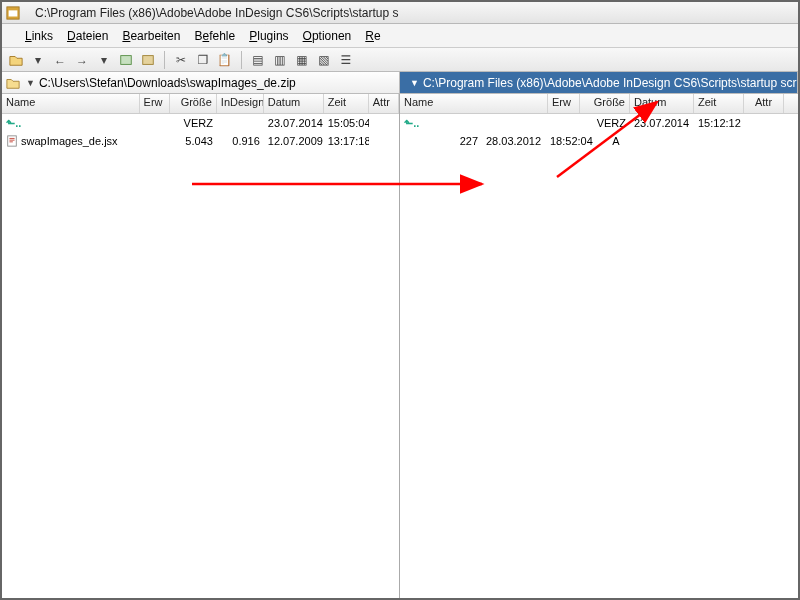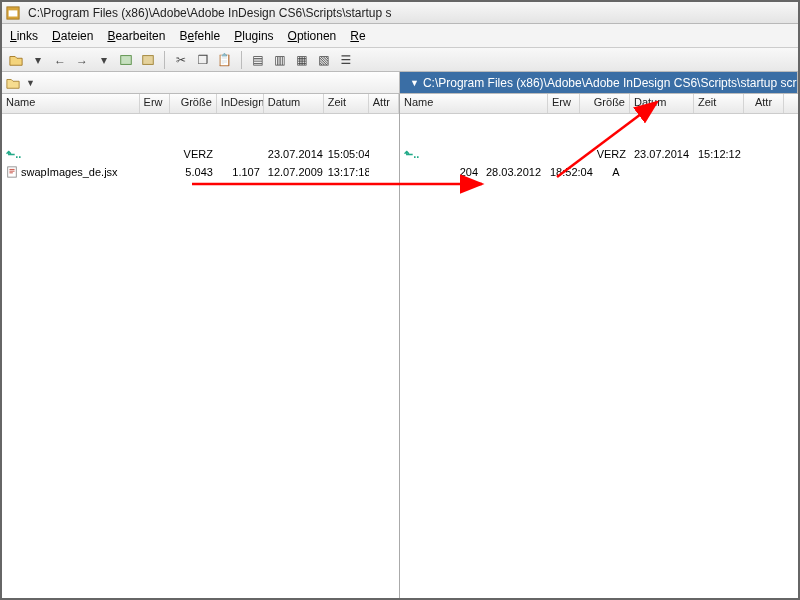--- a/index.html
+++ b/index.html
@@ -15,31 +15,31 @@
     display: flex;
     flex-direction: column;
   }
   .titlebar {
     height: 22px;
     background: linear-gradient(#f7f7f7,#e4e4e4);
     border-bottom: 1px solid #b8b8b8;
     display: flex;
     align-items: center;
     padding-left: 4px;
-    gap: 8px;
+    gap: 15px;
   }
   .titlebar .appicon { width:14px; height:14px; }
   .titlebar .title { color:#222; }
   .menubar {
     height: 24px;
     background: #f4f4f4;
     border-bottom: 1px solid #ccc;
     display: flex;
     align-items: center;
-    padding-left: 8px;
+    padding-left: 23px;
     gap: 14px;
   }
   .menubar span { cursor: default; }
   .menubar span u { text-decoration: underline; }
   .toolbar {
     height: 24px;
     background: linear-gradient(#f8f8f8,#e8e8e8);
     border-bottom: 1px solid #bbb;
     display: flex;
     align-items: center;
@@ -80,21 +80,20 @@
   .folder-ico { width:14px; height:14px; }
   .content {
     flex: 1;
     display: flex;
   }
   .panel {
     width: 50%;
     display: flex;
     flex-direction: column;
     border-right: 1px solid #aaa;
-    gap: 31px;
   }
   .panel:last-child { border-right: none; }
   .colheaders {
     height: 20px;
     background: linear-gradient(#fdfdfd,#e9e9e9);
     border-bottom: 1px solid #ccc;
     display: flex;
   }
   .ch {
     font-size: 11px;
@@ -197,20 +196,21 @@
   <div class="tb-btn">▧</div>
   <div class="tb-btn">☰</div>
 </div>
 
 <div class="pathrow">
   <div class="pathcell left">
     <svg class="folder-ico" viewBox="0 0 16 16">
         <path d="M1 4h5l2 2h7v8H1z" fill="#f6dc8f" stroke="#a6802f"></path>
       </svg>
     <span class="drop">▼</span>
+    <span>C:\Users\Stefan\Downloads\swapImages_de.zip</span>
   </div>
   <div class="pathcell right active">
     <svg class="folder-ico" viewBox="0 0 16 16">
         <path d="M1 4h5l2 2h7v8H1z" fill="#f6dc8f" stroke="#a6802f"></path>
       </svg>
     <span class="drop">▼</span>
     <span>C:\Program Files (x86)\Adobe\Adobe InDesign CS6\Scripts\startup script</span>
   </div>
 </div>
 
@@ -241,21 +241,21 @@
       <div class="row">
         <div class="cell c-name fname">
           <svg class="fileicon" viewBox="0 0 14 14">
               <rect x="2" y="1" width="10" height="12" fill="#fff" stroke="#888"></rect>
               <path d="M4 4h6M4 6h6M4 8h4" stroke="#c0392b" stroke-width="1"></path>
             </svg>
           <span>swapImages_de.jsx</span>
         </div>
         <div class="cell c-ext"></div>
         <div class="cell c-size">5.043</div>
-        <div class="cell c-packed">1.107</div>
+        <div class="cell c-packed">0.916</div>
         <div class="cell c-date">12.07.2009</div>
         <div class="cell c-time">13:17:18</div>
         <div class="cell c-attr"></div>
       </div>
     </div>
   </div>
 
   <div class="panel R">
     <div class="colheaders">
       <div class="ch c-name">Name</div>
@@ -271,21 +271,21 @@
           <span style="color:#2a8;font-weight:bold">⬑..</span>
         </div>
         <div class="cell c-ext"></div>
         <div class="cell c-size">VERZ</div>
         <div class="cell c-date">23.07.2014</div>
         <div class="cell c-time">15:12:12</div>
         <div class="cell c-attr"></div>
       </div>
       <div class="row">
         <div class="cell c-ext"></div>
-        <div class="cell c-size">204</div>
+        <div class="cell c-size">227</div>
         <div class="cell c-date">28.03.2012</div>
         <div class="cell c-time">18:52:04</div>
         <div class="cell c-attr">A</div>
       </div>
     </div>
   </div>
 
 </div>
 
 <svg class="overlay">

